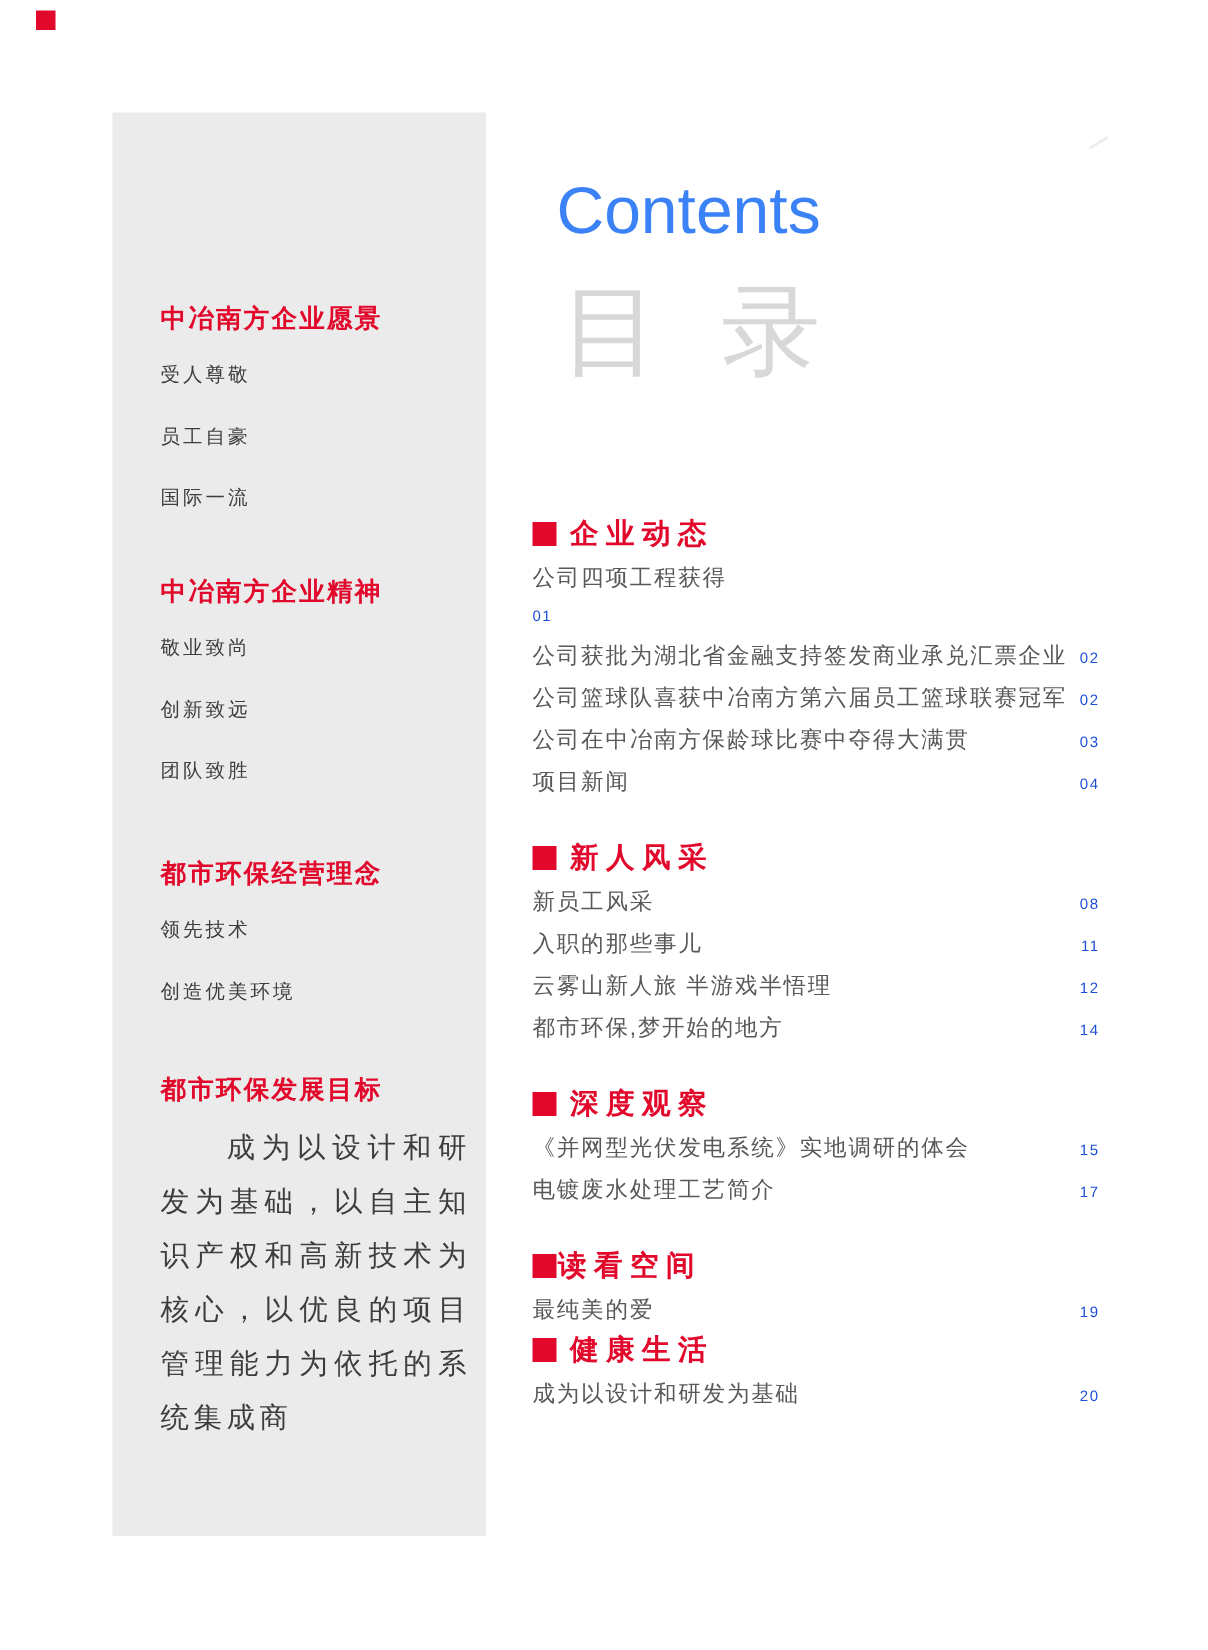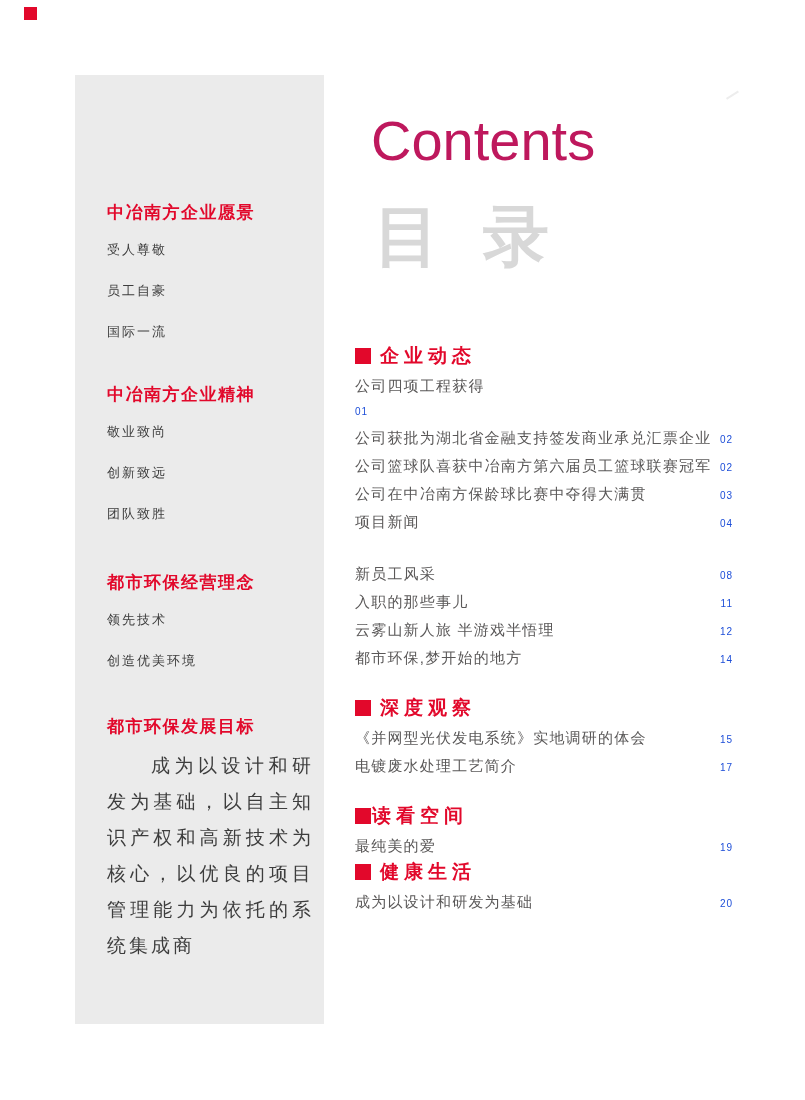--- a/index.html
+++ b/index.html
@@ -72,34 +72,34 @@
     text-align: justify;
     text-indent: 44px;
   }
 
   
   .title-en {
     position: absolute;
     left: 371px;
     top: 104px;
     margin: 0;
-    font-size: 56px;
+    font-size: 44px;
     line-height: 74px;
     font-weight: 400;
-    color: #be185d;
+    color: #3b82f6;
     letter-spacing: 0;
   }
   .title-cn {
     position: absolute;
     left: 374px;
-    top: 190px;
+    top: 175px;
     font-family: "DejaVu Serif", serif;
     font-size: 66px;
     line-height: 92px;
-    font-weight: bold;
+    font-weight: normal;
     color: #d8d8d8;
     letter-spacing: 10px;
   }
   .toc {
     position: absolute;
     left: 355px;
     top: 345px;
     width: 378px;
   }
   .toc-section { margin-bottom: 24px; }
@@ -203,20 +203,24 @@
           <div class="toc-row">
             <span class="toc-title">公司在中冶南方保龄球比赛中夺得大满贯</span>
             <span class="toc-page">03</span>
           </div>
           <div class="toc-row">
             <span class="toc-title">项目新闻</span>
             <span class="toc-page">04</span>
           </div>
         </section>
         <section class="toc-section">
+          <div class="toc-heading">
+            <span class="square-bullet"></span>
+            <span class="toc-heading-label">新人风采</span>
+          </div>
           <div class="toc-row">
             <span class="toc-title">新员工风采</span>
             <span class="toc-page">08</span>
           </div>
           <div class="toc-row">
             <span class="toc-title">入职的那些事儿</span>
             <span class="toc-page">11</span>
           </div>
           <div class="toc-row">
             <span class="toc-title">云雾山新人旅 半游戏半悟理</span>

